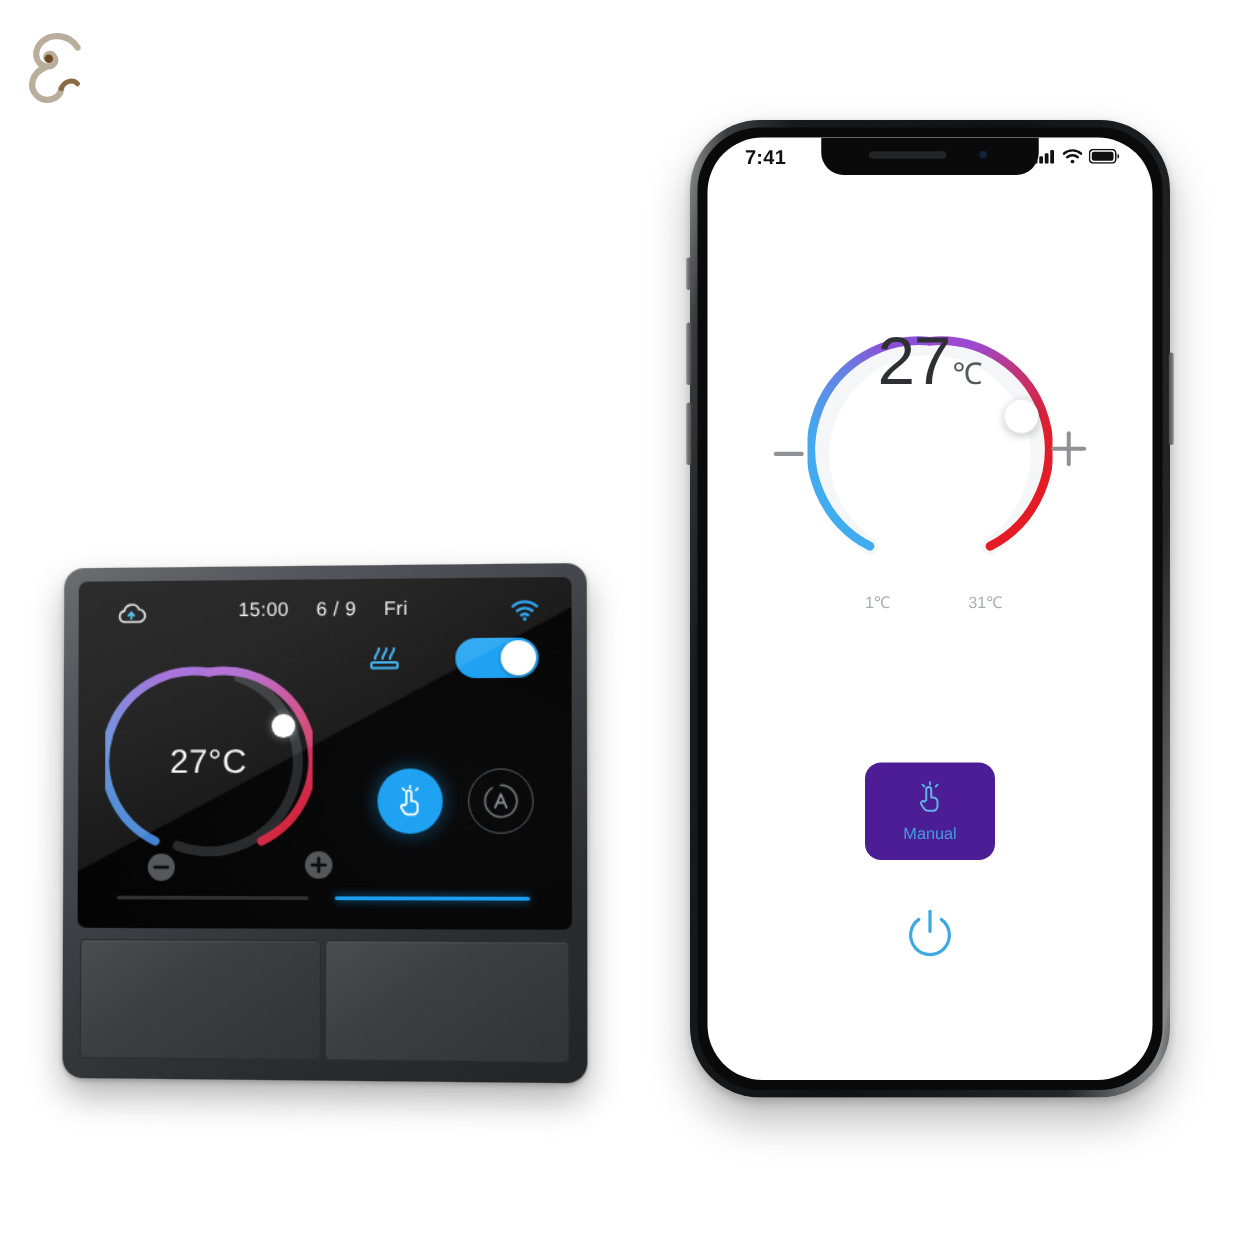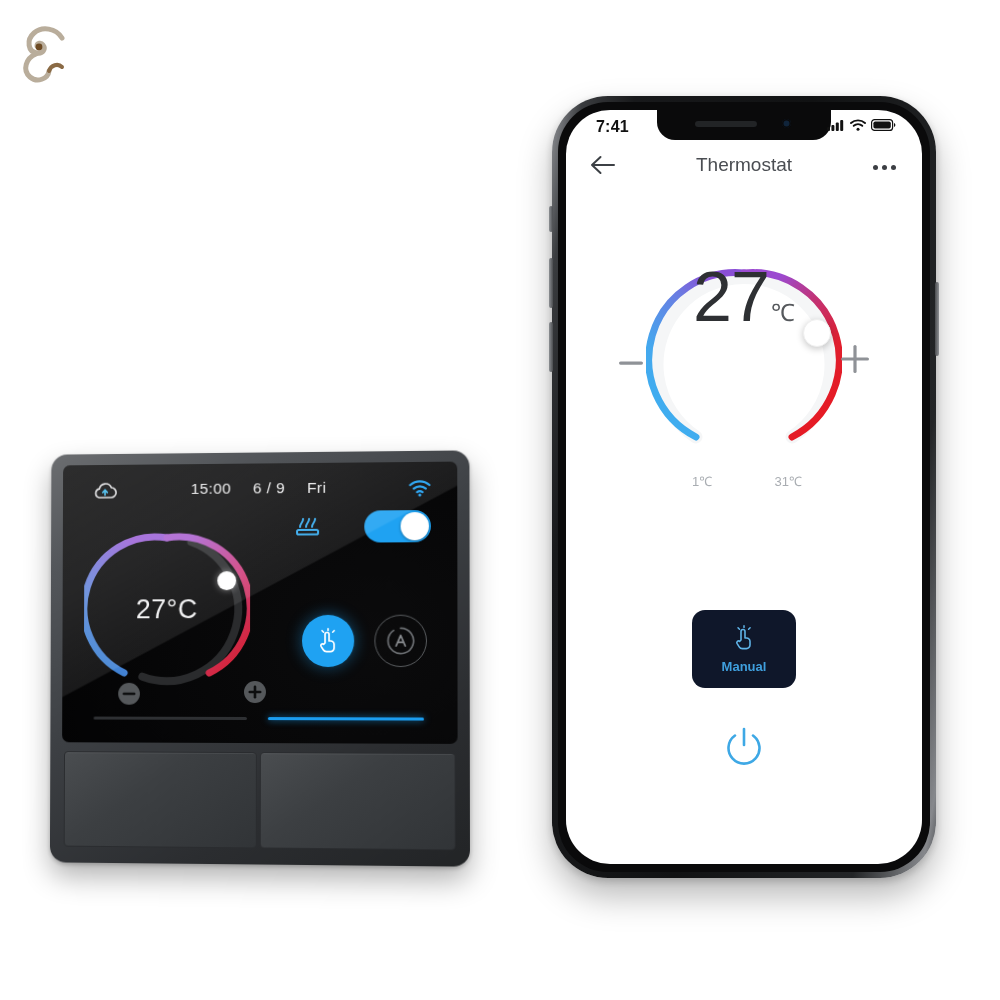--- a/index.html
+++ b/index.html
@@ -161,21 +161,21 @@
     position:absolute; right:26px; top:17px;
     display:flex; gap:4px;
   }
   #ph-more i { width:5px; height:5px; border-radius:50%; background:#3c3f44; display:block; }
 
   
   #ph-dial { position:absolute; left:50%; transform:translateX(-50%); top:152px; width:196px; height:196px; }
   #ph-dial .temp-wrap {
     position:absolute; inset:0; display:flex; align-items:baseline; justify-content:center;
   }
-  #ph-temp-val { font-size:70px; color:#2e3033; font-weight:300; letter-spacing:-1px; line-height:1; }
+  #ph-temp-val { font-size:54px; color:#2e3033; font-weight:300; letter-spacing:-1px; line-height:1; }
   #ph-temp-unit { font-size:24px; color:#55585c; font-weight:300; margin-left:2px; }
   #ph-knob {
     position:absolute; width:28px; height:28px; border-radius:50%;
     background:#fff; border:1px solid #efefef;
     box-shadow:0 2px 7px rgba(0,0,0,.22);
     left:157px; top:57px;
   }
   #ph-minus { position:absolute; left:50px; top:238px; }
   #ph-plus  { position:absolute; right:50px; top:232px; }
   .ph-range-label {
@@ -186,21 +186,21 @@
 
   
   #ph-modes {
     position:absolute; left:0; top:500px; width:100%;
     display:flex; justify-content:center; gap:42px;
   }
   .mode-card {
     width:104px; height:78px; border-radius:13px;
     display:flex; flex-direction:column; align-items:center; justify-content:center; gap:7px;
   }
-  .mode-card.active { background:#0f172a;font-weight:bold; }
+  .mode-card.active { background:#4c1d95; }
   .mode-card.idle {
     background:#fff; border:1px solid #ececee;
     box-shadow:0 2px 7px rgba(0,0,0,.07);
   }
   .mode-card .label { font-size:13px; }
   .mode-card.active .label { color:#3f9fdd; }
   .mode-card.idle .label { color:#303336; }
 
   #ph-power {
     position:absolute; left:50%; transform:translateX(-50%); top:610px;
@@ -352,31 +352,20 @@
             <circle cx="8" cy="10.2" r="1.5" fill="#111"></circle>
           </svg>
           <svg width="25" height="12" viewBox="0 0 25 12">
             <rect x="0.6" y="0.6" width="21" height="10.8" rx="3" fill="none" stroke="#111" stroke-width="1.2"></rect>
             <rect x="2.4" y="2.4" width="17.4" height="7.2" rx="1.8" fill="#111"></rect>
             <path d="M23 4 v4 a2 2 0 0 0 1.4-2 A2 2 0 0 0 23 4 Z" fill="#111"></path>
           </svg>
         </div>
       </div>
 
-      <div id="ph-header">
-        <svg id="ph-back" width="26" height="22" viewBox="0 0 26 22">
-          <path d="M24 11 H2 M2 11 L10.5 3 M2 11 L10.5 19" fill="none" stroke="#3c4045" stroke-width="2" stroke-linecap="round" stroke-linejoin="round"></path>
-        </svg>
-        <div id="ph-title">Thermostat</div>
-        <div id="ph-more">
-          <i></i>
-            <i></i>
-            <i></i>
-        </div>
-      </div>
 
       <div id="ph-dial">
         <svg width="196" height="196" viewBox="0 0 196 196">
           <defs>
             <linearGradient id="phGradA" x1="0.05" y1="1" x2="0.62" y2="0.02">
               <stop offset="0%" stop-color="#3cb0f0"></stop>
               <stop offset="40%" stop-color="#44a8ee"></stop>
               <stop offset="78%" stop-color="#6a7ce2"></stop>
               <stop offset="100%" stop-color="#8a4fd6"></stop>
             </linearGradient>

